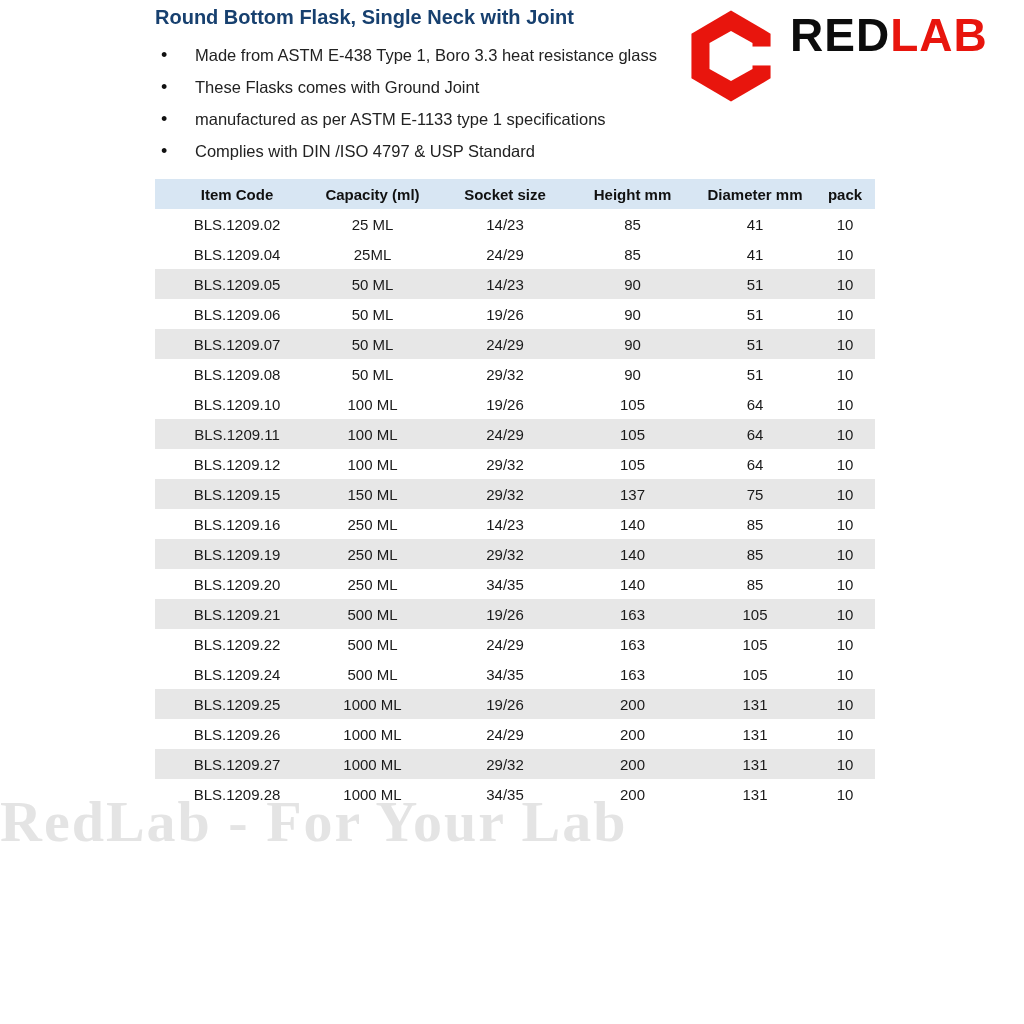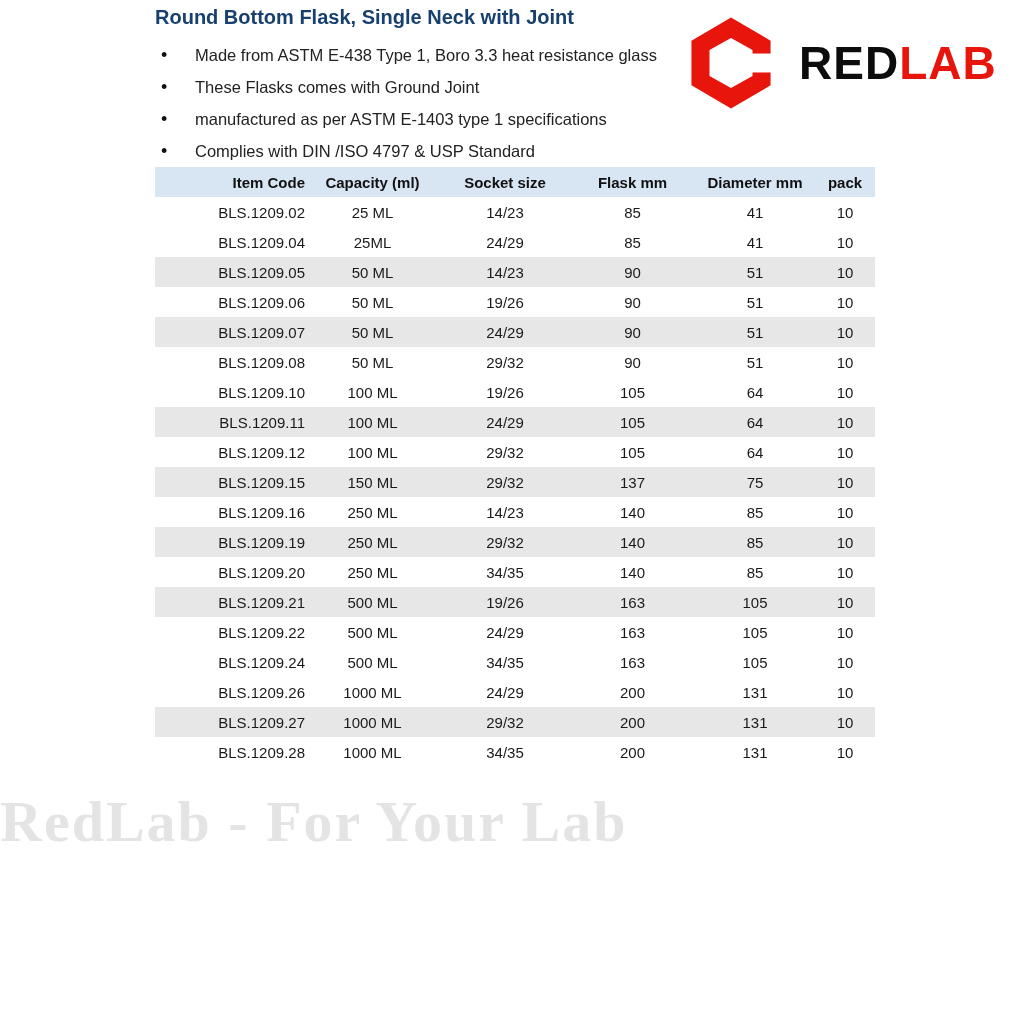--- a/index.html
+++ b/index.html
@@ -15,21 +15,21 @@
 
   .content { position: absolute; left: 155px; top: 6px; width: 720px; }
 
   .title {
     font-size: 20px;
     font-weight: bold;
     color: #17406f;
     margin-bottom: 10px;
   }
 
-  ul.bullets { list-style: none; }
+  ul.bullets { list-style: none; margin-bottom: 12px; }
   ul.bullets li {
     position: relative;
     padding-left: 40px;
     font-size: 16.5px;
     line-height: 32px;
     color: #222222;
   }
   ul.bullets li::before {
     content: "•";
     position: absolute;
@@ -50,36 +50,35 @@
     vertical-align: middle;
     white-space: nowrap;
     overflow: hidden;
   }
   table.spec th {
     background: #d8e6f3;
     font-weight: bold;
     color: #111;
   }
   table.spec th:first-child, table.spec td:first-child {
-    text-align: right;
+    text-align: center;
     padding-left: 14px;
   }
   table.spec tr.odd td { background: #e7e7e7; }
   table.spec tr.even td { background: #ffffff; }
 
   .logo {
     position: absolute;
     left: 688px;
     top: 8px;
     width: 330px;
     height: 110px;
     background: rgba(255,255,255,0.82);
     display: flex;
-    align-items: center;
-    gap: 25px;
+    gap: 16px;
     z-index: 5;
   }
   .logo-mark { width: 86px; height: 96px; flex: 0 0 auto; }
   .logo-text {
     font-size: 46px;
     font-weight: bold;
     letter-spacing: 1px;
     white-space: nowrap;
   }
   .logo-text .p1 { color: #0c0c0c; }
@@ -105,39 +104,39 @@
 <body>
 
 <div class="page">
 
   <div class="content">
     <div class="title">Round Bottom Flask, Single Neck with Joint</div>
 
     <ul class="bullets">
         <li>Made from ASTM E-438 Type 1, Boro 3.3 heat resistance glass</li>
         <li>These Flasks comes with Ground Joint</li>
-        <li>manufactured as per ASTM E-1403 type 1 specifications</li>
+        <li>manufactured as per ASTM E-1133 type 1 specifications</li>
         <li>Complies with DIN /ISO 4797 &amp; USP Standard</li>
       </ul>
 
     <table class="spec">
       <colgroup>
         <col style="width:150px">
           <col style="width:135px">
           <col style="width:130px">
         <col style="width:125px">
           <col style="width:120px">
           <col style="width:60px">
       </colgroup>
       <thead>
         <tr>
             <th>Item Code</th>
             <th>Capacity (ml)</th>
             <th>Socket size</th>
-            <th>Flask mm</th>
+            <th>Height mm</th>
             <th>Diameter mm</th>
             <th>pack</th>
           </tr>
       </thead>
       <tbody>
           <tr class="even">
             <td>BLS.1209.02</td>
             <td>25 ML</td>
             <td>14/23</td>
             <td>85</td>
@@ -255,20 +254,28 @@
             <td>163</td>
             <td>105</td>
             <td>10</td>
           </tr>
           <tr class="even">
             <td>BLS.1209.24</td>
             <td>500 ML</td>
             <td>34/35</td>
             <td>163</td>
             <td>105</td>
+            <td>10</td>
+          </tr>
+          <tr class="odd">
+            <td>BLS.1209.25</td>
+            <td>1000 ML</td>
+            <td>19/26</td>
+            <td>200</td>
+            <td>131</td>
             <td>10</td>
           </tr>
           <tr class="even">
             <td>BLS.1209.26</td>
             <td>1000 ML</td>
             <td>24/29</td>
             <td>200</td>
             <td>131</td>
             <td>10</td>
           </tr>

